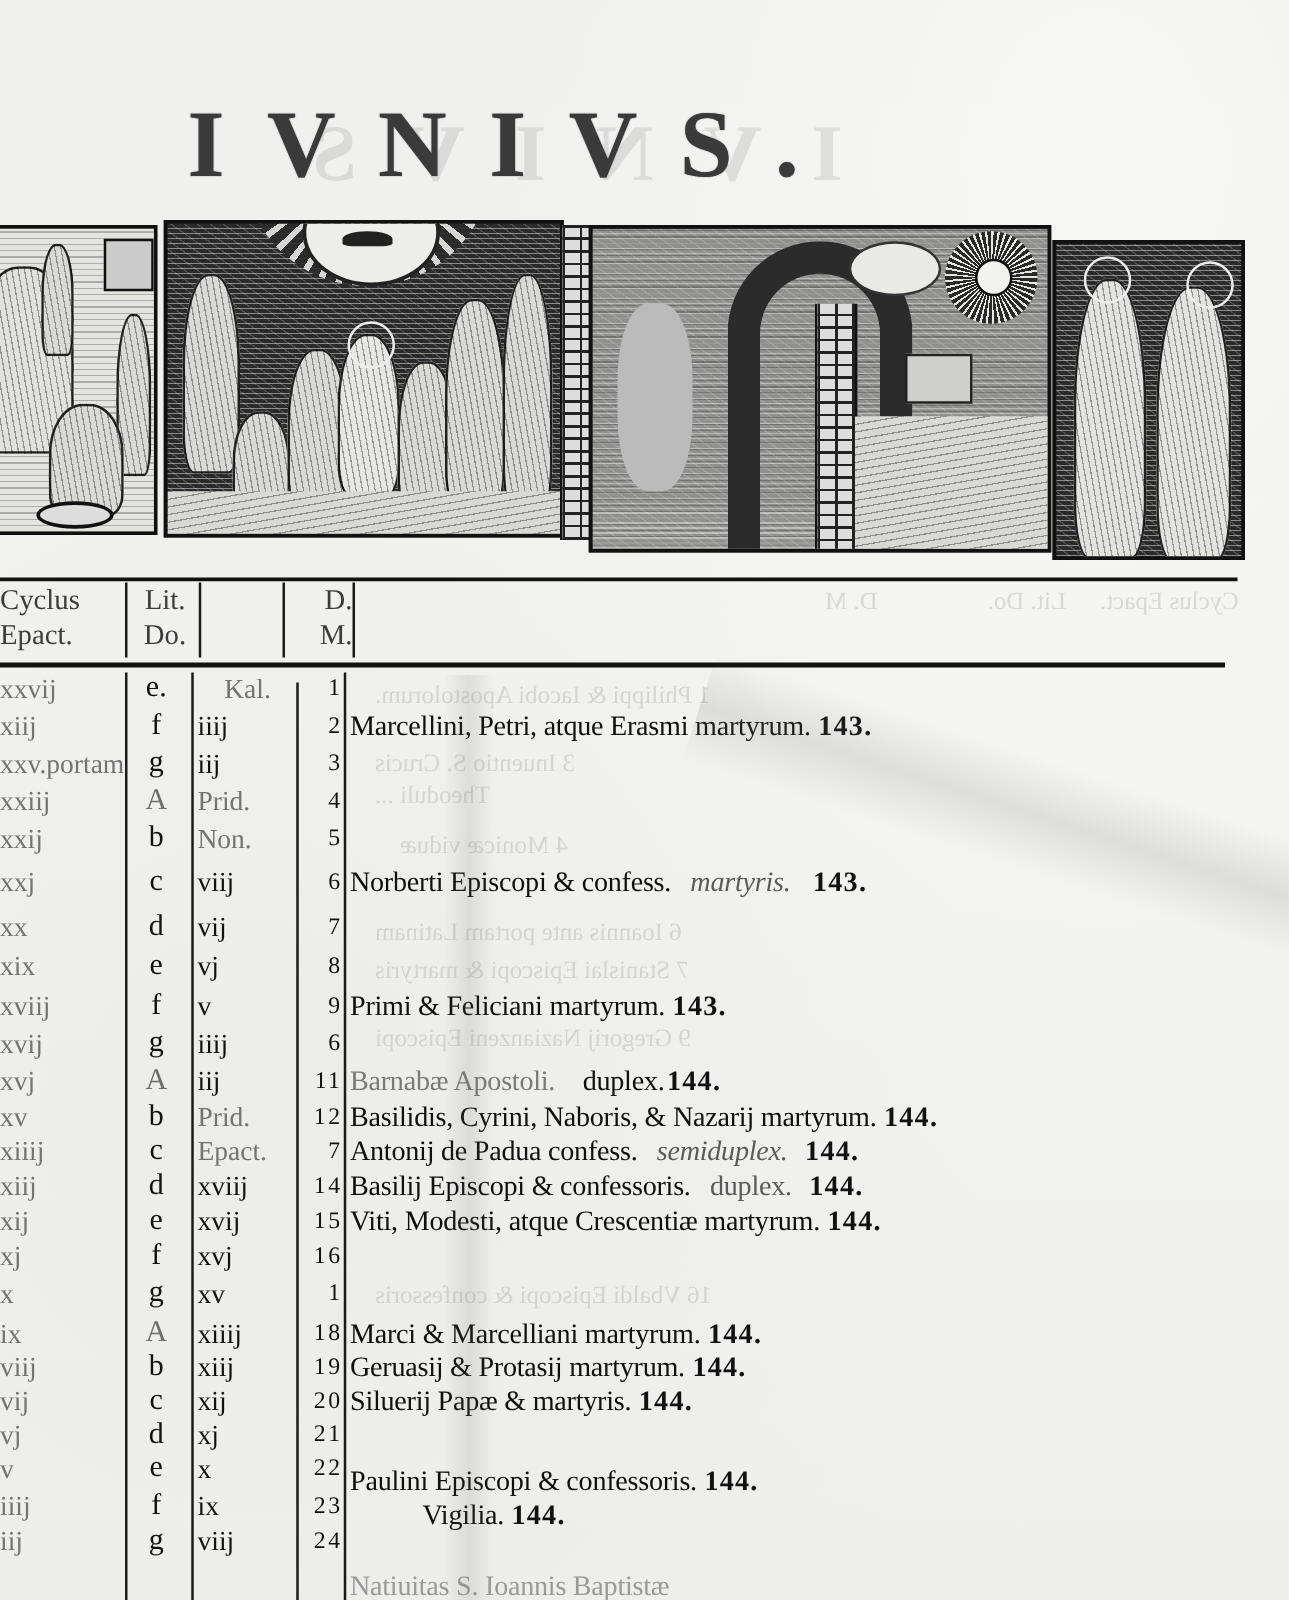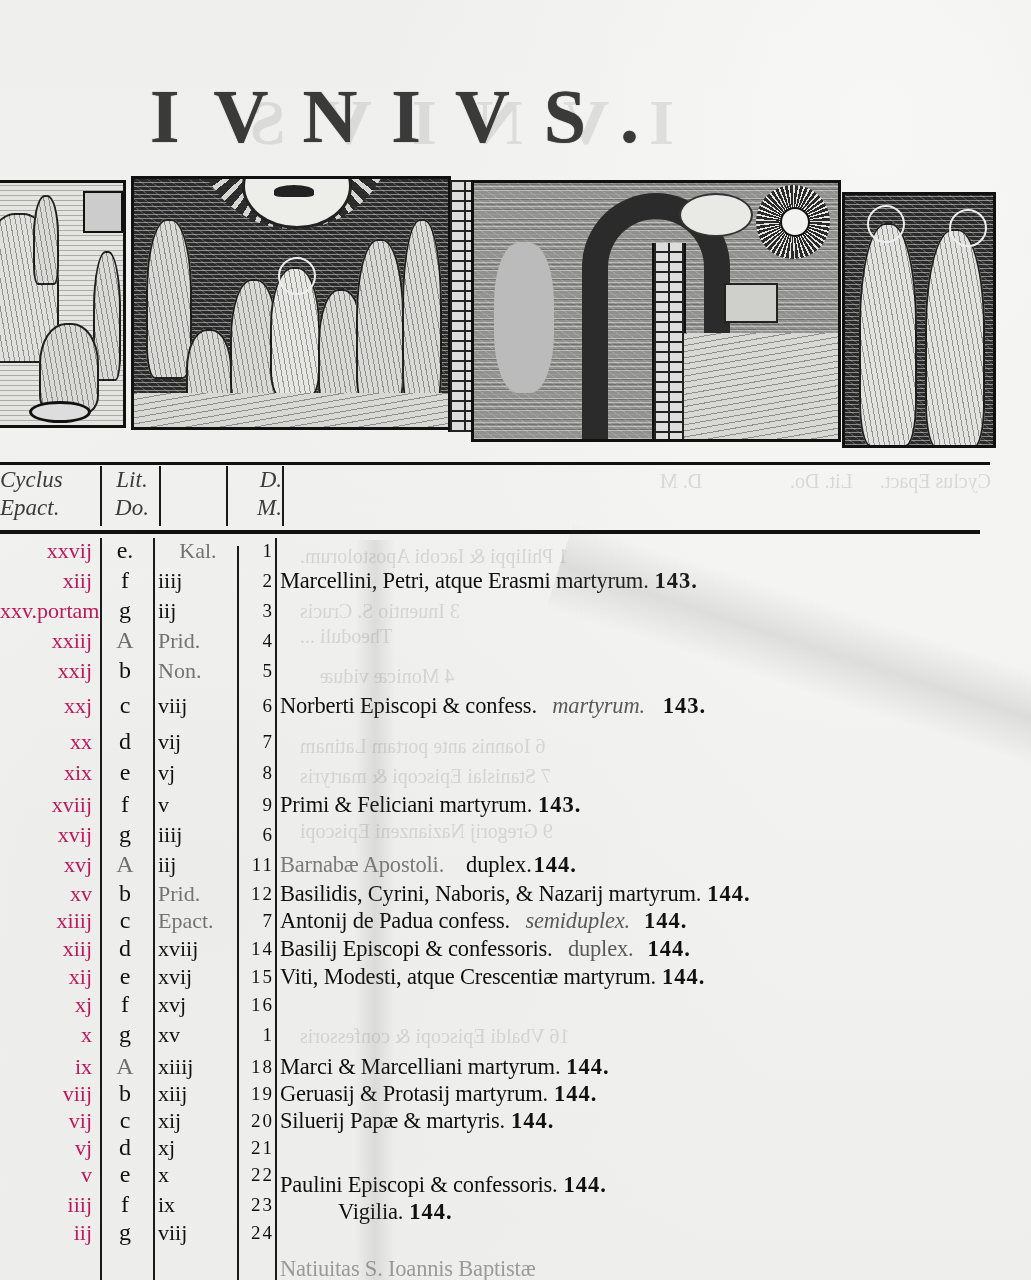--- a/index.html
+++ b/index.html
@@ -81,25 +81,25 @@
     background-image: repeating-linear-gradient(170deg, rgba(0,0,0,0.35) 0 1px, transparent 1px 6px);
   }
   .light-pane {
     position: absolute; background: #e4e4e1;
     background-image: repeating-linear-gradient(0deg, rgba(0,0,0,0.25) 0 1px, transparent 1px 5px);
   }
   
   .rule { position: absolute; background: #111; }
   .vline { position: absolute; width: 2px; background: #1a1a1a; }
   .hdr {
-    position: absolute; font-size: 23px; line-height: 28px; color: #3c3c3c; text-align: center; font-style: italic;
+    position: absolute; font-size: 23px; line-height: 28px; color: #3c3c3c; text-align: center;
   }
   .row { position: absolute; left: 0; width: 1031px; height: 29px; font-size: 22px; }
   .row span { position: absolute; white-space: nowrap; line-height: 29px; }
-  .c-cyclus { left: 0; width: 92px; text-align: right; color: #be185d; }
+  .c-cyclus { left: 0; width: 92px; text-align: left; color: #737373; }
   .c-lit { left: 106px; width: 38px; text-align: center; color: #111; font-size: 24px; }
   .c-lit.faded { color: #6e6e6e; }
   .c-roman { left: 158px; width: 80px; text-align: left; color: #111; }
   .c-roman.center { text-align: center; }
   .c-roman.faded { color: #737373; }
   .c-day { left: 236px; width: 38px; text-align: right; font-size: 19px; color: #111; letter-spacing: 2px; }
   .c-feast { left: 280px; color: #0f0f0f; font-size: 22.5px; letter-spacing: -0.2px; }
   .c-feast .rank { color: #5a5a5a; font-style: italic; }
   .c-feast .faded { color: #7a7a7a; }
   .c-feast .page { color: #111; font-weight: bold; margin-left: 6px; letter-spacing: 1px; }
@@ -232,21 +232,21 @@
     <span class="c-cyclus">xxij</span>
     <span class="c-lit">b</span>
     <span class="c-roman faded">Non.</span>
     <span class="c-day">5</span>
   </div>
   <div class="row" style="top:691px;">
     <span class="c-cyclus">xxj</span>
     <span class="c-lit">c</span>
     <span class="c-roman">viij</span>
     <span class="c-day">6</span>
-    <span class="c-feast"><span style="position:static">Norberti Episcopi &amp; confess.</span> <span class="rank" style="position:static;margin-left:10px">martyrum.</span><span class="page" style="position:static;margin-left:18px">143.</span></span>
+    <span class="c-feast"><span style="position:static">Norberti Episcopi &amp; confess.</span> <span class="rank" style="position:static;margin-left:10px">martyris.</span><span class="page" style="position:static;margin-left:18px">143.</span></span>
   </div>
   <div class="row" style="top:727px;">
     <span class="c-cyclus">xx</span>
     <span class="c-lit">d</span>
     <span class="c-roman">vij</span>
     <span class="c-day">7</span>
   </div>
   <div class="row" style="top:758px;">
     <span class="c-cyclus">xix</span>
     <span class="c-lit">e</span>

